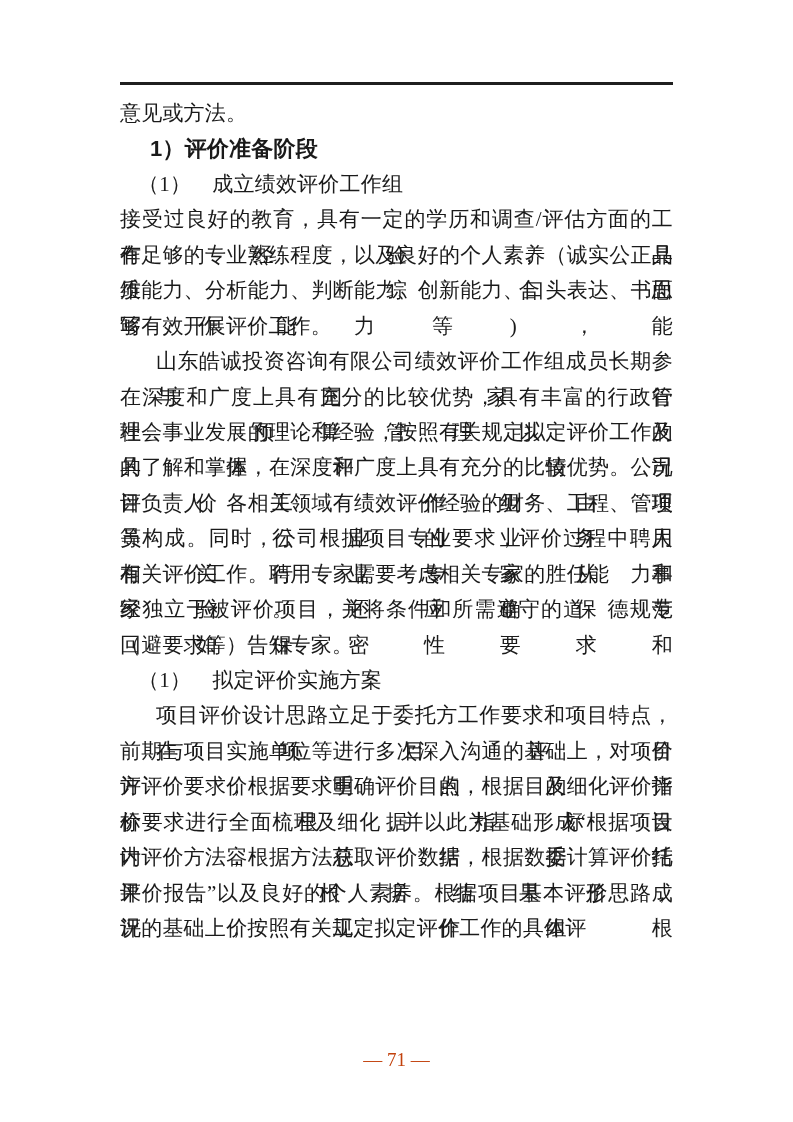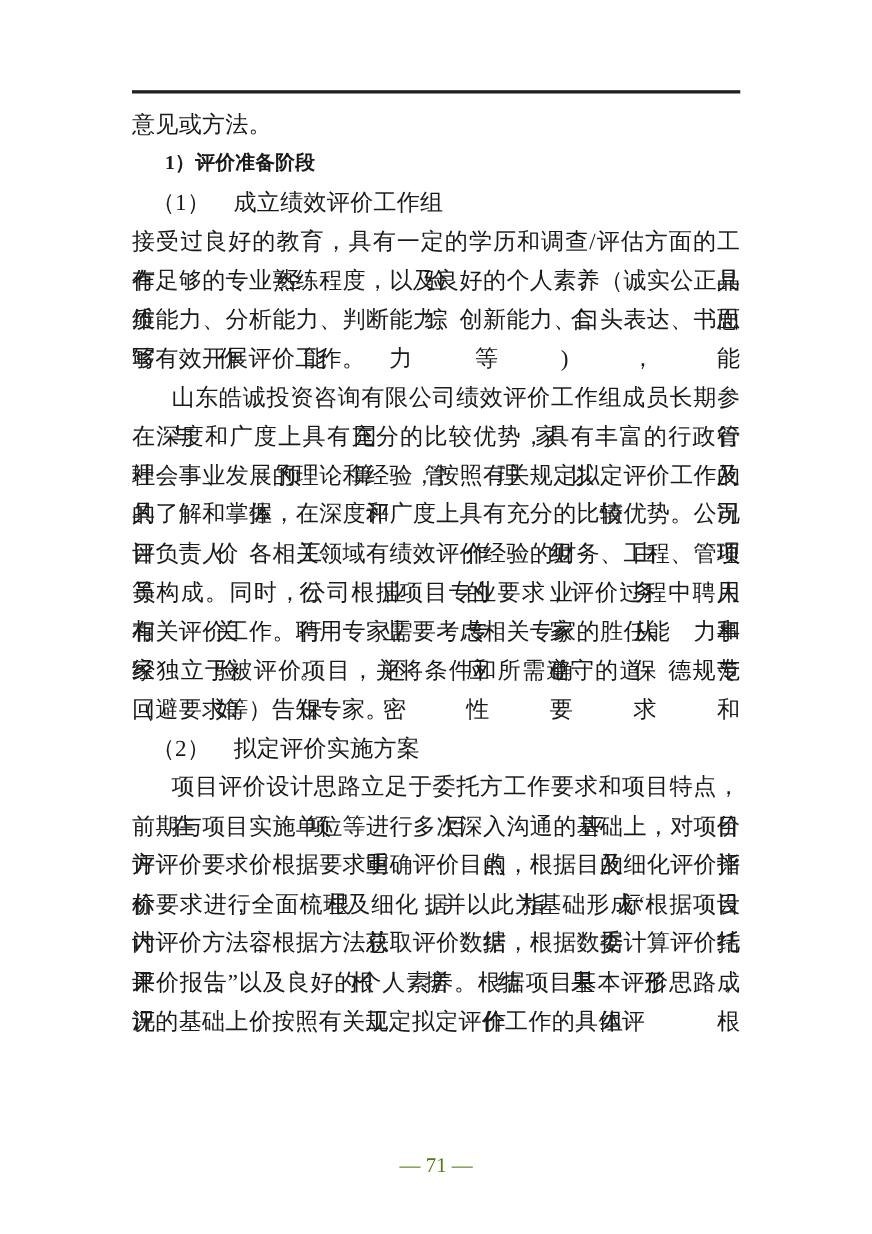--- a/index.html
+++ b/index.html
@@ -47,32 +47,32 @@
     text-align-last: justify;
   }
   .l-indent {
     padding-left: 36px;
   }
   .l-sub {
     padding-left: 18px;
   }
   .l-heading {
     padding-left: 30px;
-    font-family: Liberation Serif, serif;
+    font-family: Liberation Sans, sans-serif;
     font-weight: bold;
-    font-size: 18px;
+    font-size: 22px;
   }
   .page-footer {
     position: absolute;
     left: 0;
     top: 1049px;
     width: 793px;
     text-align: center;
     font-size: 19px;
-    color: #4d7c0f;
+    color: #c2410c;
     font-family: "Liberation Serif", "DejaVu Serif", serif;
   }
 </style>
 </head>
 <body>
 
 <div class="page">
 
   <div class="header-rule"></div>
 
@@ -86,21 +86,21 @@
     <div class="line">够有效开展评价工作。</div>
     <div class="line l-indent l-fill">山东皓诚投资咨询有限公司绩效评价工作组成员长期参与国家行</div>
     <div class="line l-fill">在深度和广度上具有充分的比较优势，具有丰富的行政管理、预算管理以　及</div>
     <div class="line l-fill">社会事业发展的理论和经验，按照有关规定拟定评价工作的具体评　情况</div>
     <div class="line l-fill">的了解和掌握，在深度和广度上具有充分的比较优势。公司评价工　作组由项</div>
     <div class="line l-fill">目负责人、各相关领域有绩效评价经验的财务、工程、管理等　行业的业务人</div>
     <div class="line l-fill">员构成。同时，公司根据项目专业要求，评价过程中聘用　相关行业专家从事</div>
     <div class="line l-fill">有关评价工作。聘用专家需要考虑相关专家的胜任能　力和经验。还应确保专</div>
     <div class="line l-fill">家独立于被评价项目，并将条件和所需遵守的道　德规范（如保密性要求和</div>
     <div class="line">回避要求等）告知专家。</div>
-    <div class="line l-sub">（2）　拟定评价实施方案</div>
+    <div class="line l-sub">（1）　拟定评价实施方案</div>
     <div class="line l-indent l-fill">项目评价设计思路立足于委托方工作要求和项目特点，在项目评价</div>
     <div class="line l-fill">前期与项目实施单位等进行多次深入沟通的基础上，对项目评价重点及评</div>
     <div class="line l-fill">方评价要求，根据要求明确评价目的，根据目的细化评价指标，根据指标设</div>
     <div class="line l-fill">价要求进行全面梳理及细化，并以此为基础形成“根据项目内容总结委托</div>
     <div class="line l-fill">计评价方法，根据方法获取评价数据，根据数据计算评价结果，　根据结果形成</div>
     <div class="line l-fill">评价报告”以及良好的个人素养。根据项目基本评价思路，评价工作组根</div>
     <div class="line">况的基础上，按照有关规定拟定评价工作的具体评</div>
   </div>
 
   <div class="page-footer">— 71 —</div>

